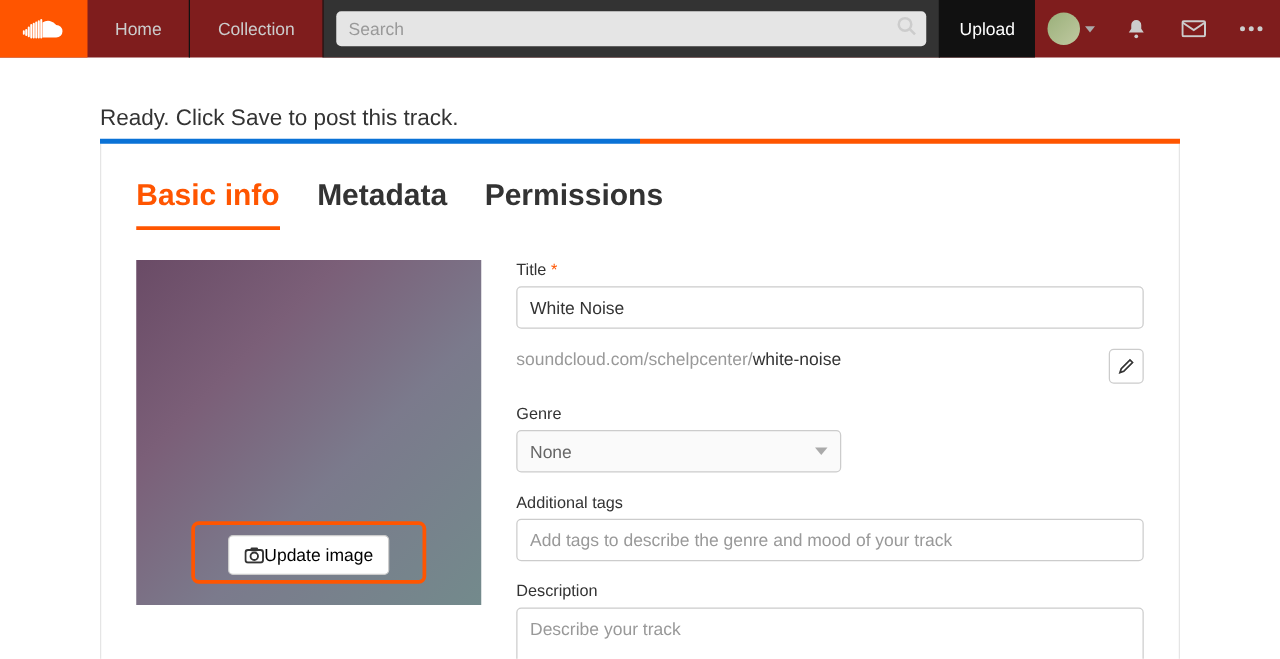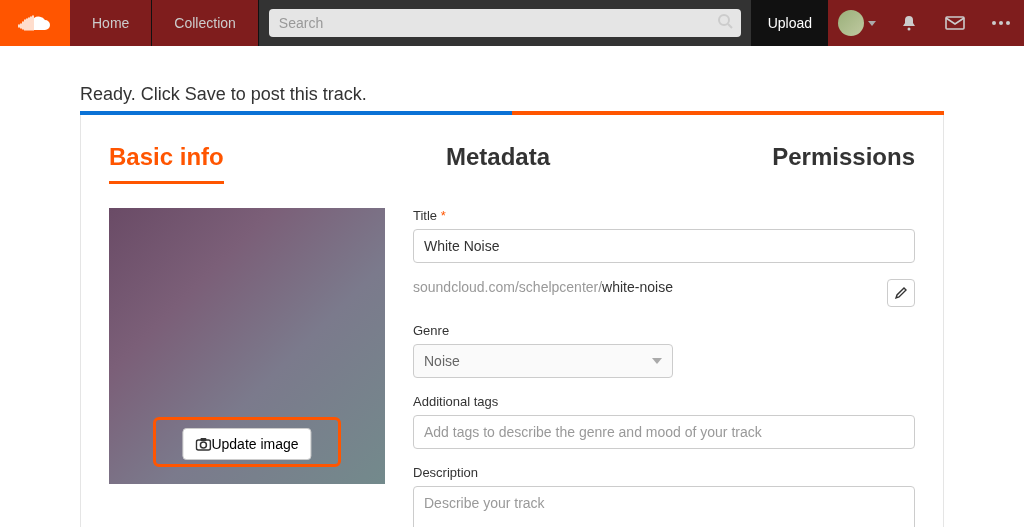--- a/index.html
+++ b/index.html
@@ -19,21 +19,21 @@
   .avatar { width: 26px; height: 26px; border-radius: 50%; background: linear-gradient(135deg,#9ab07a,#c0c9a1); display:inline-block; }
   .nav .user-menu { display:flex; align-items:center; gap:4px; padding:0 10px; cursor:pointer; }
   .caret-down { width:0;height:0;border-left:4px solid transparent;border-right:4px solid transparent;border-top:5px solid #aaa; }
   
   .status { padding: 38px 80px 6px; font-size: 18px; color: #333; }
   .progress { display:flex; height:4px; margin:0 80px; }
   .progress .seg-blue { flex:1; background:#0a72d6; }
   .progress .seg-orange { flex:1; background:#f50; }
   
   .panel { margin: 0 80px; border: 1px solid #e5e5e5; border-top: none; padding: 20px 28px 40px; }
-  .tabs { display:flex; gap:48px; margin-bottom: 24px; justify-content: space-between; }
+  .tabs { display:flex; gap:30px; margin-bottom: 24px; }
   .tab { font-size: 24px; font-weight: 600; color: #333; padding: 8px 0 10px; cursor:pointer; }
   .tab.active { color: #f50; border-bottom: 3px solid #f50; }
   .content { display:flex; gap:28px; }
   
   .art { position:relative; width: 276px; height: 276px; background: linear-gradient(135deg, #6a4b66 0%, #7b5f78 30%, #7b7a8c 60%, #738a8c 100%); }
   .update-btn { position:absolute; bottom:24px; left:50%; transform:translateX(-50%); background:#fff; border:1px solid #ccc; border-radius:4px; padding:7px 12px; font-size:14px; display:flex; align-items:center; gap:0; cursor:pointer; }
   .callout { position:absolute; bottom:17px; left:50%; transform:translateX(-50%); width:188px; height:50px; border:3px solid #f50; border-radius:6px; pointer-events:none; }
   
   .form { flex:1; }
   .field { margin-bottom: 16px; }
@@ -140,21 +140,21 @@
         <span class="edit-btn">
           <svg width="14" height="14" viewBox="0 0 14 14">
               <path d="M2 12l1-3 7-7 2 2-7 7-3 1z" fill="none" stroke="#333" stroke-width="1.4"></path>
             </svg>
         </span>
       </div>
 
       <div class="field">
         <label class="label">Genre</label>
         <div class="select">
-          <span>Noise</span>
+          <span>None</span>
           <span class="chev"></span>
         </div>
       </div>
 
       <div class="field">
         <label class="label">Additional tags</label>
         <input class="input" type="text" placeholder="Add tags to describe the genre and mood of your track" style="">
       </div>
 
       <div class="field">

